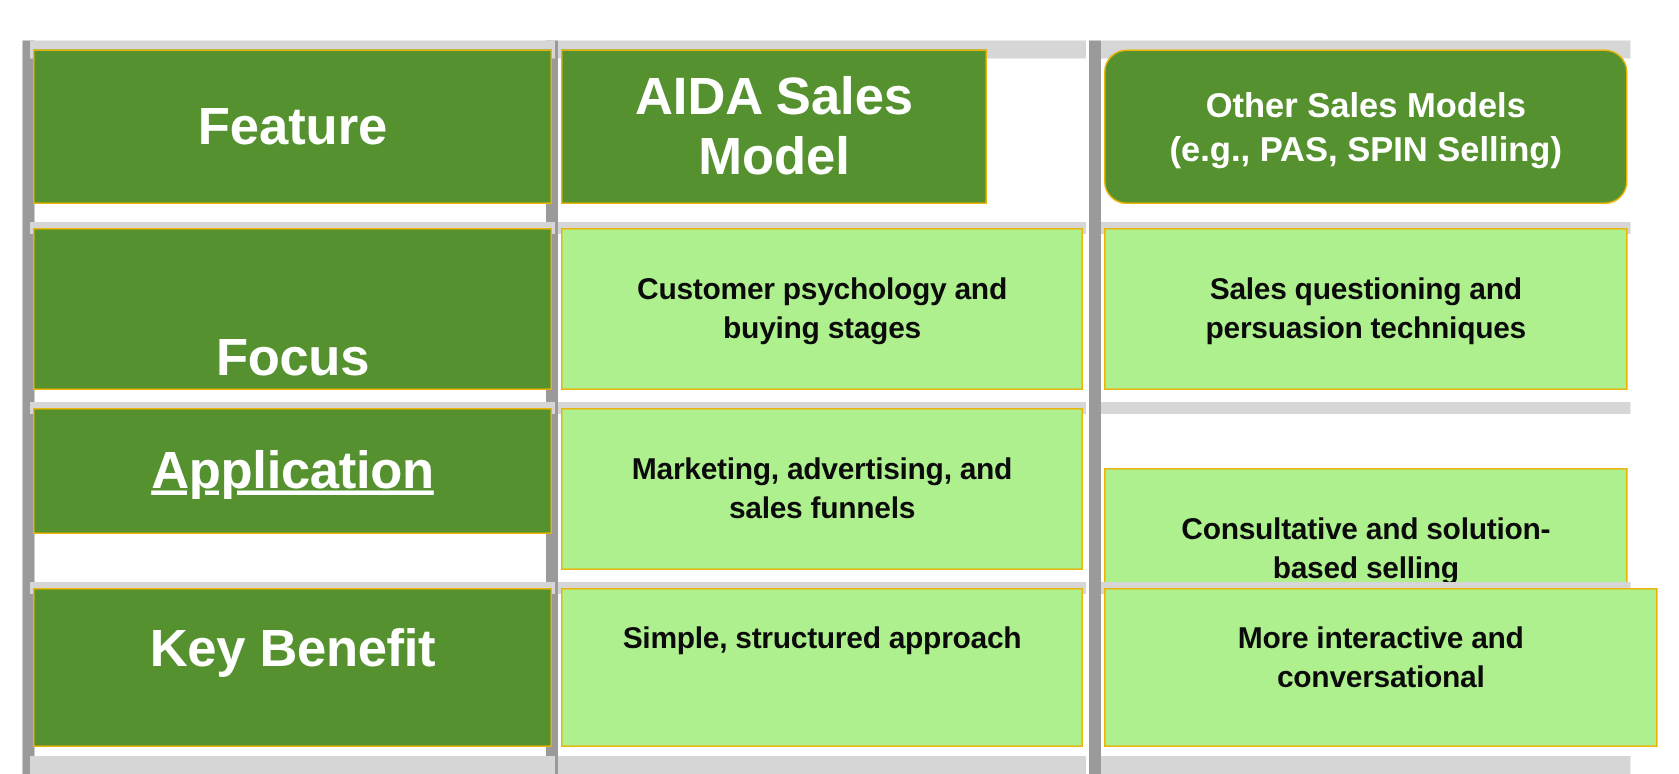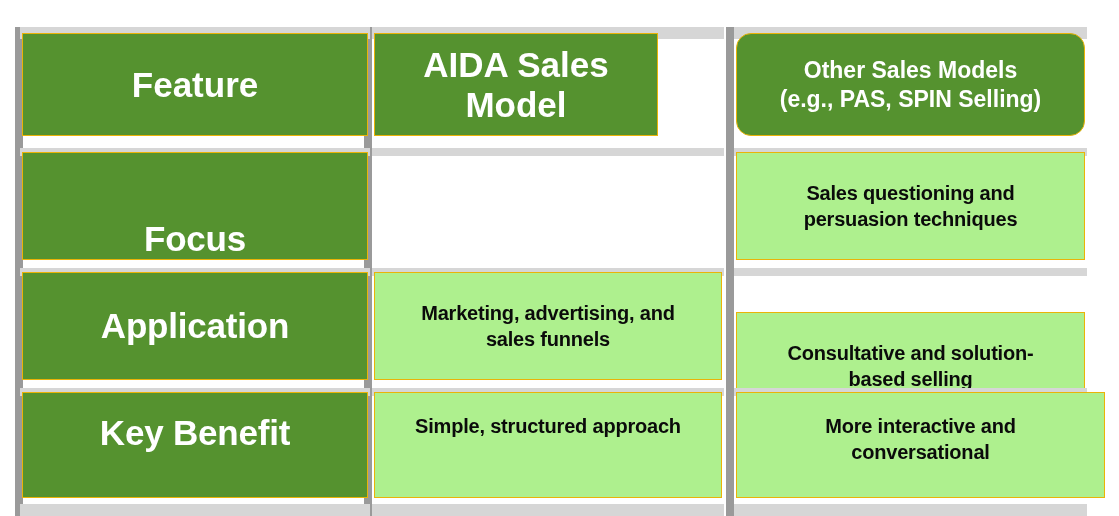--- a/index.html
+++ b/index.html
@@ -115,33 +115,39 @@
   </div>
 
   <div class="shade" style="left:20px;  top:148px; width:350px; height:8px;"></div>
   <div class="shade" style="left:372px; top:148px; width:352px; height:8px;"></div>
   <div class="shade" style="left:734px; top:148px; width:353px; height:8px;"></div>
 
   <div class="cell rowlabel" style="left:22px;  top:152px; width:346px; height:108px;align-items:flex-end;">
     <span class="txt">Focus</span>
   </div>
 
+  <div class="cell body" style="left:374px; top:152px; width:348px; height:108px;">
+    <span class="txt">
+      <span>Customer psychology and</span><br>
+      <span>buying stages</span>
+    </span>
+  </div>
 
   <div class="cell body" style="left:736px; top:152px; width:349px; height:108px;">
     <span class="txt">
       <span>Sales questioning and</span><br>
       <span>persuasion techniques</span>
     </span>
   </div>
 
   <div class="shade" style="left:20px;  top:268px; width:350px; height:8px;"></div>
   <div class="shade" style="left:372px; top:268px; width:352px; height:8px;"></div>
   <div class="shade" style="left:734px; top:268px; width:353px; height:8px;"></div>
 
-  <div class="cell rowlabel" style="left:22px;  top:272px; width:346px; height:108px;">
+  <div class="cell rowlabel" style="left:22px;  top:272px; width:346px; height:84px;text-decoration:underline;">
     <span class="txt">Application</span>
   </div>
 
   <div class="cell body" style="left:374px; top:272px; width:348px; height:108px;">
     <span class="txt">
       <span>Marketing, advertising, and</span><br>
       <span>sales funnels</span>
     </span>
   </div>
 

